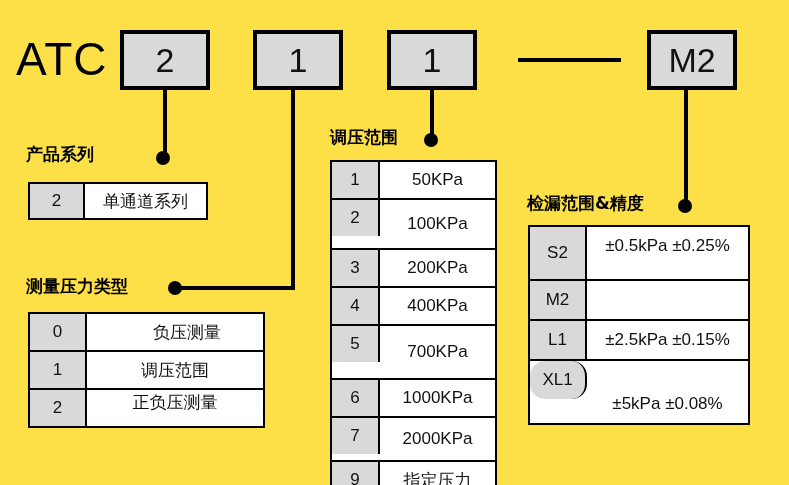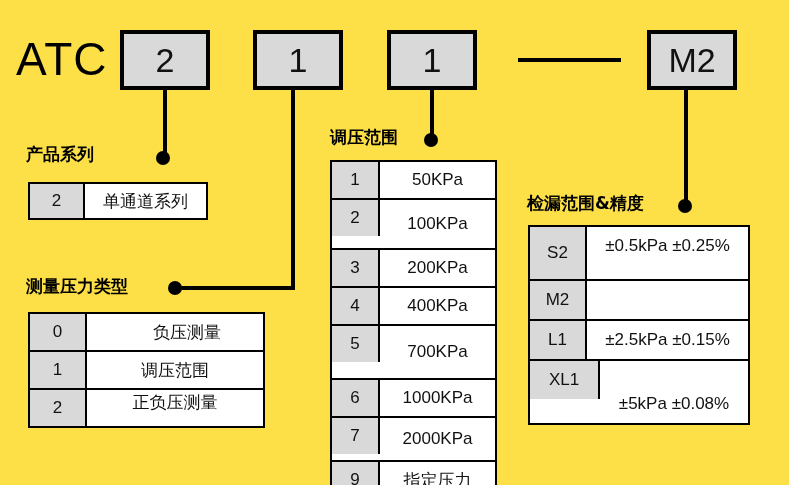--- a/index.html
+++ b/index.html
@@ -218,18 +218,18 @@
       <div class="lut-val" style="height:38px;">±0.5kPa ±0.25%</div>
     </div>
     <div class="lut-row">
       <div class="lut-code" style="width:57px; height:38px;">M2</div>
     </div>
     <div class="lut-row">
       <div class="lut-code" style="width:57px; height:38px;">L1</div>
       <div class="lut-val" style="height:38px;">±2.5kPa ±0.15%</div>
     </div>
     <div class="lut-row">
-      <div class="lut-code" style="width:70px; height:38px;">XL1</div>
+      <div class="lut-code" style="width:57px; height:38px;border-radius:15px;">XL1</div>
       <div class="lut-val" style="height:38px;margin-top:24px;">±5kPa ±0.08%</div>
     </div>
   </div>
 
 </div>
 
 </body></html>

